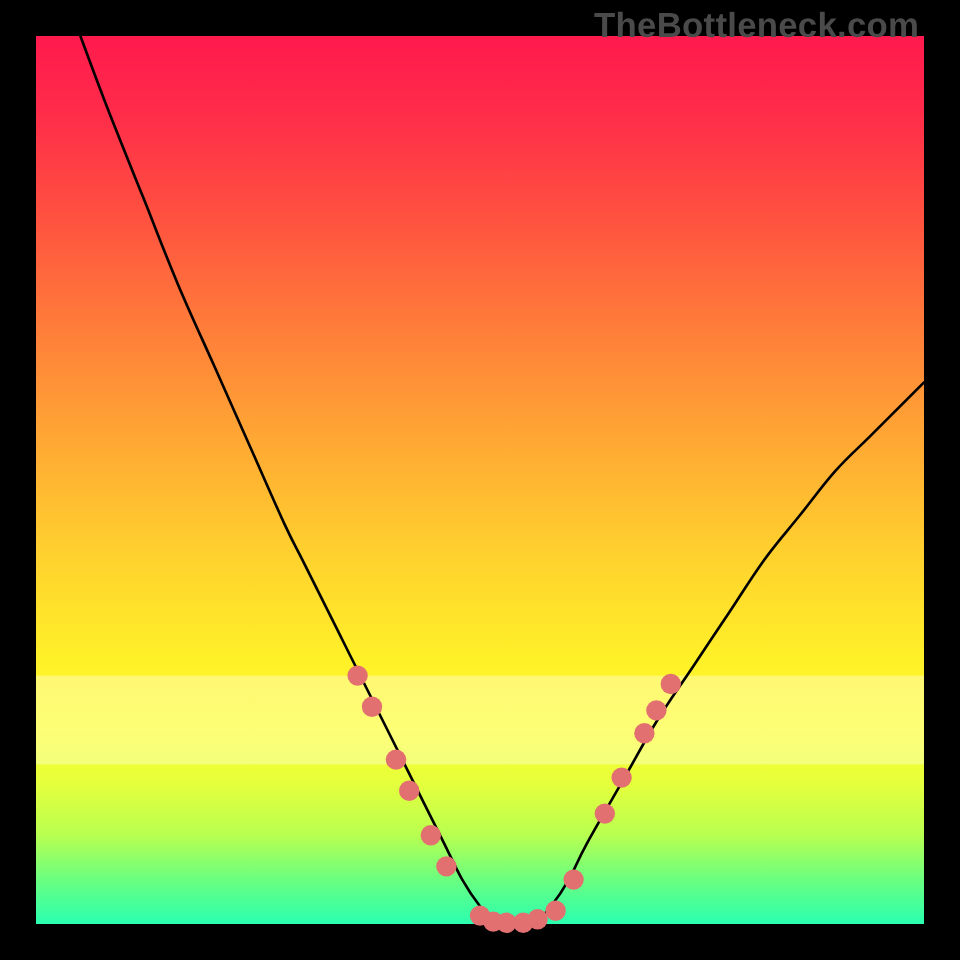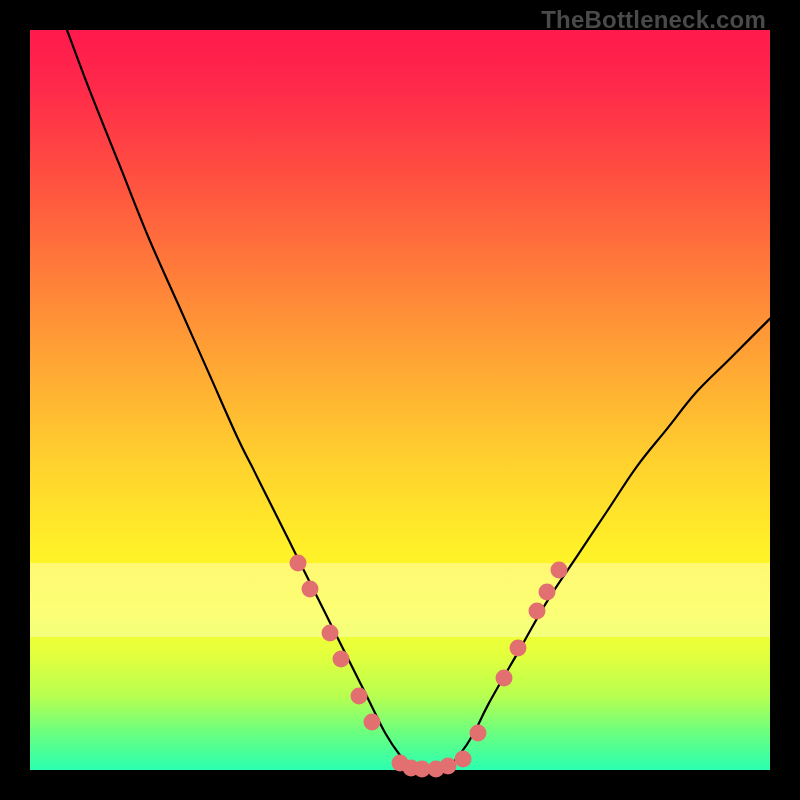--- a/index.html
+++ b/index.html
@@ -34,21 +34,21 @@
     position: absolute;
     left: 0;
     width: 100%;
     background: rgba(255,255,255,0.35);
   }
   .watermark {
     position: absolute;
     top: 6px;
     right: 34px;
     font-family: Arial, Helvetica, sans-serif;
-    font-size: 24px;
+    font-size: 29px;
     font-weight: 600;
     color: #4a4a4a;
     letter-spacing: 0.2px;
   }
   .curve {
     position: absolute;
     left: 0; top: 0;
     width: 740px;
     height: 740px;
     overflow: visible;

